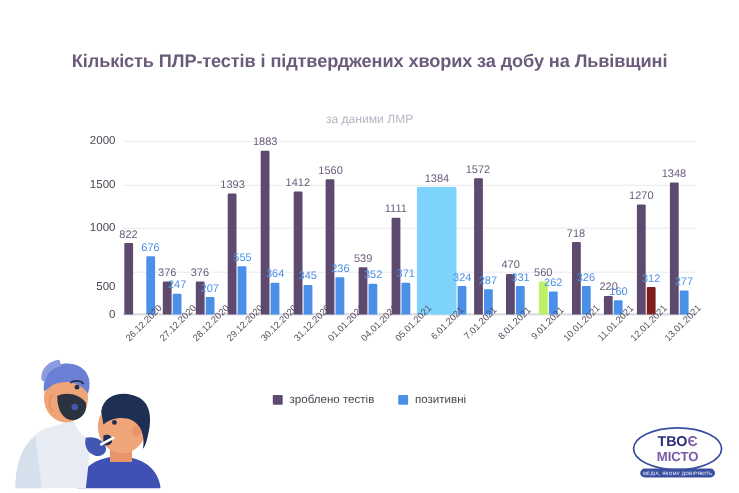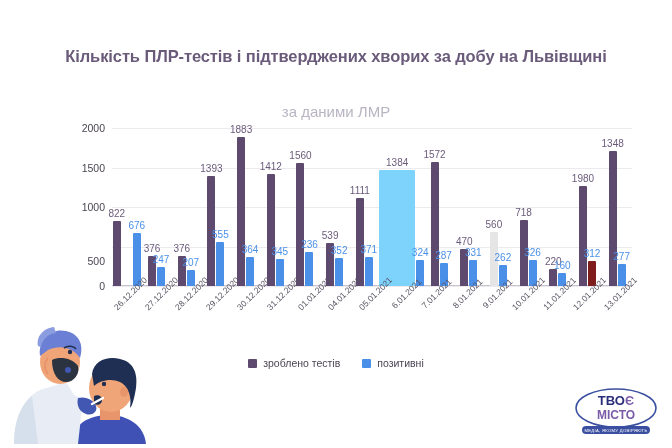--- a/index.html
+++ b/index.html
@@ -15,21 +15,21 @@
   #chart-title{
     position:absolute;left:56px;top:45px;width:560px;
     text-align:center;
     font-size:16.5px;font-weight:bold;line-height:1.45;
     color:#6b5b7b;
     letter-spacing:-0.1px;
   }
   #chart-subtitle{
     position:absolute;left:56px;top:103px;width:560px;
     text-align:center;
-    font-size:15px;color:#b9b4c2;font-weight:normal;
+    font-size:11px;color:#b9b4c2;font-weight:normal;
   }
 
   
   #plot-area{
     position:absolute;
     left:112px;top:128px;
     width:520px;height:158px;
   }
   .gridline{
     position:absolute;left:0;width:100%;
@@ -244,21 +244,21 @@
       </div>
       <div class="group">
         <div class="bar tests" style="height: 37.13px; background: rgb(93, 74, 110);">
           <span class="vlabel">470</span>
         </div>
         <div class="bar pos" style="height: 26.149px; background: rgb(74, 144, 232);">
           <span class="vlabel">331</span>
         </div>
       </div>
       <div class="group">
-        <div class="bar tests" style="height: 54px; background: #e5e5e5;">
+        <div class="bar tests" style="height: 30px; background: #bef264;">
           <span class="vlabel">560</span>
         </div>
         <div class="bar pos" style="height: 20.698px; background: rgb(74, 144, 232);">
           <span class="vlabel">262</span>
         </div>
       </div>
       <div class="group">
         <div class="bar tests" style="height: 66px; background: rgb(93, 74, 110);">
           <span class="vlabel">718</span>
         </div>
@@ -269,28 +269,28 @@
       <div class="group">
         <div class="bar tests" style="height: 17.38px; background: rgb(93, 74, 110);">
           <span class="vlabel">220</span>
         </div>
         <div class="bar pos" style="height: 12.64px; background: rgb(74, 144, 232);">
           <span class="vlabel">160</span>
         </div>
       </div>
       <div class="group">
         <div class="bar tests" style="height: 100.33px; background: rgb(93, 74, 110);">
-          <span class="vlabel">1980</span>
+          <span class="vlabel">1270</span>
         </div>
         <div class="bar pos" style="height: 24.648px; background: #7f1d1d;">
           <span class="vlabel">312</span>
         </div>
       </div>
       <div class="group">
-        <div class="bar tests" style="height: 135px; background: rgb(93, 74, 110); text-align: right;">
+        <div class="bar tests" style="height: 120px; background: rgb(93, 74, 110); text-align: right;">
           <span class="vlabel">1348</span>
         </div>
         <div class="bar pos" style="height: 21.883px; background: rgb(74, 144, 232);">
           <span class="vlabel">277</span>
         </div>
       </div>
     </div>
 </div>
 
 <div id="xlabels">

